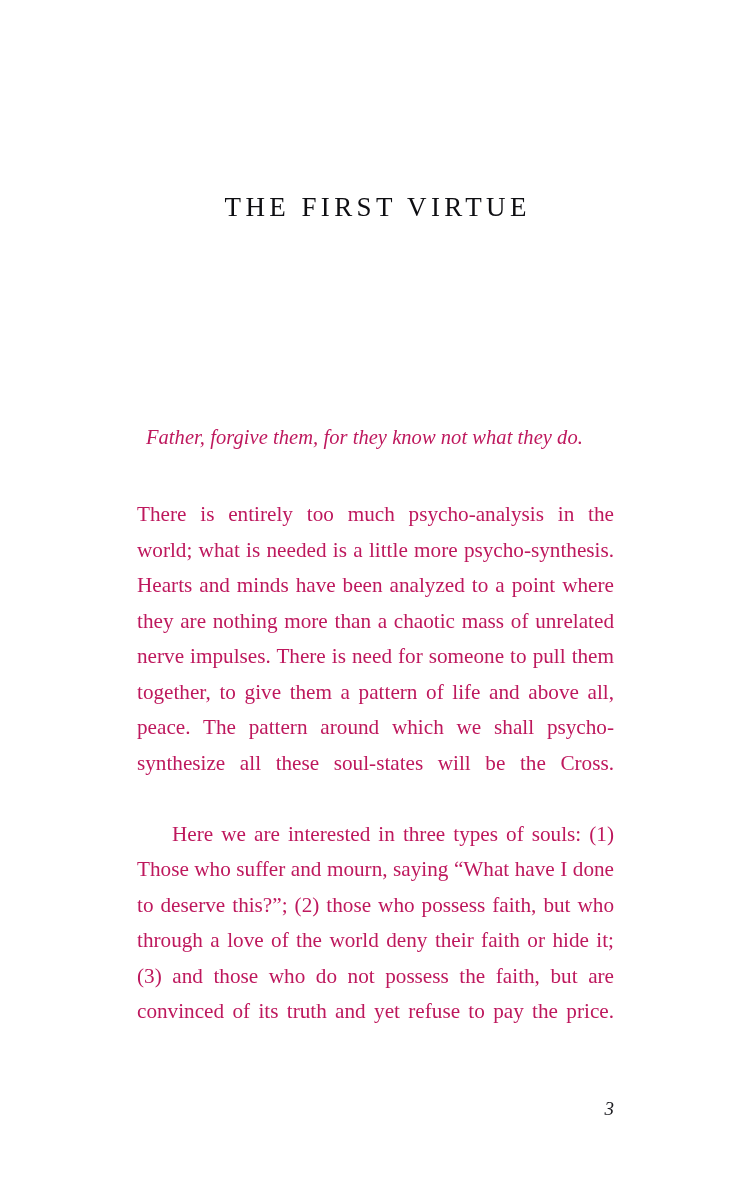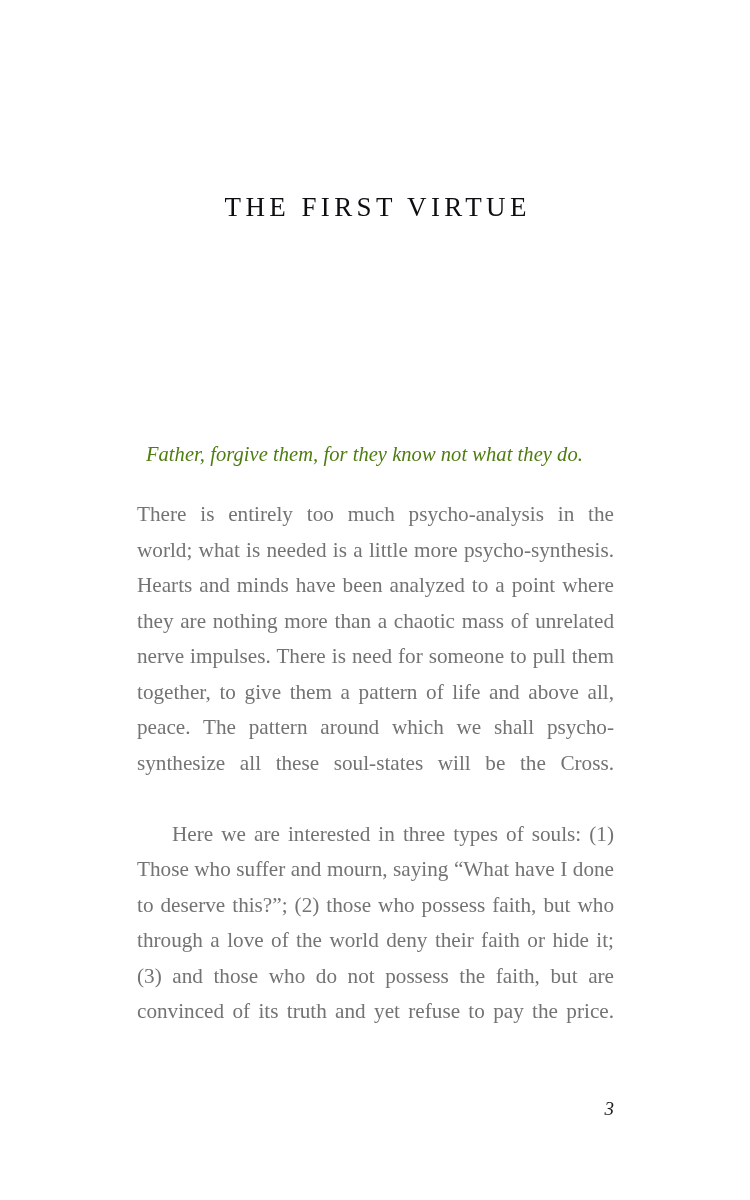--- a/index.html
+++ b/index.html
@@ -44,40 +44,40 @@
     font-size: 27px;
     letter-spacing: 4.4px;
     text-indent: 4.4px;
     line-height: 34px;
   }
 
   
   .epigraph {
     position: absolute;
     left: 146px;
-    top: 439px;
+    top: 422px;
     width: 470px;
     font-style: italic;
     font-size: 20.5px;
     line-height: 30px;
-    color: #4d7c0f;
+    color: #be185d;
     letter-spacing: 0.05px;
   }
 
   
   .body-copy {
     position: absolute;
     left: 137px;
     top: 497px;
     width: 477px;
     font-size: 21.2px;
     line-height: 35.5px;
     text-align: justify;
     text-justify: inter-word;
-    color: #737373;
+    color: #be185d;
   }
 
   .body-copy p {
     margin: 0;
   }
 
   .body-copy p.indented {
     text-indent: 35px;
     font-family: Liberation Serif, serif;
   }

